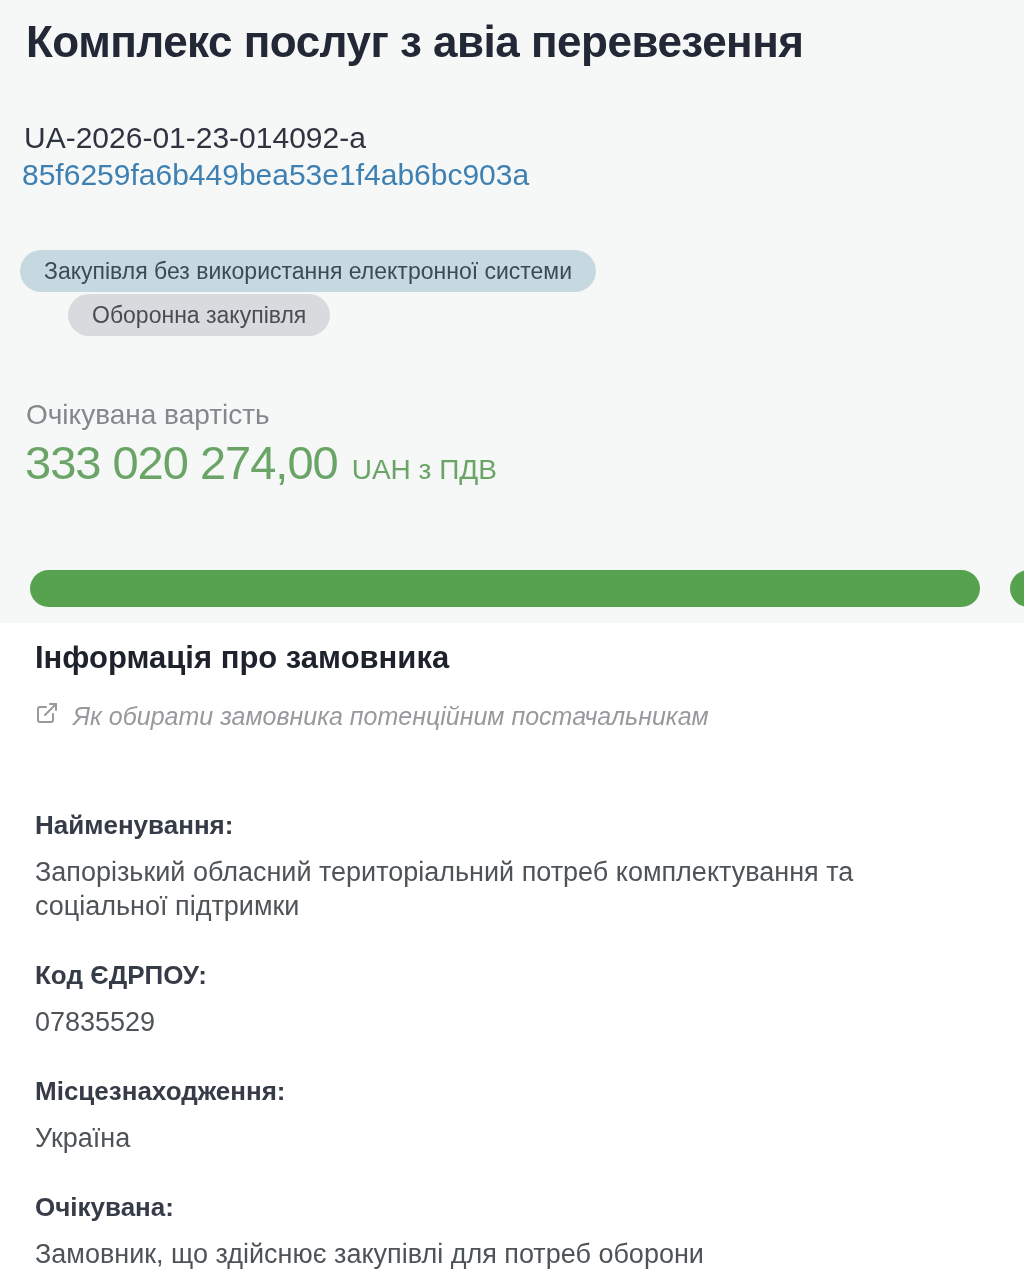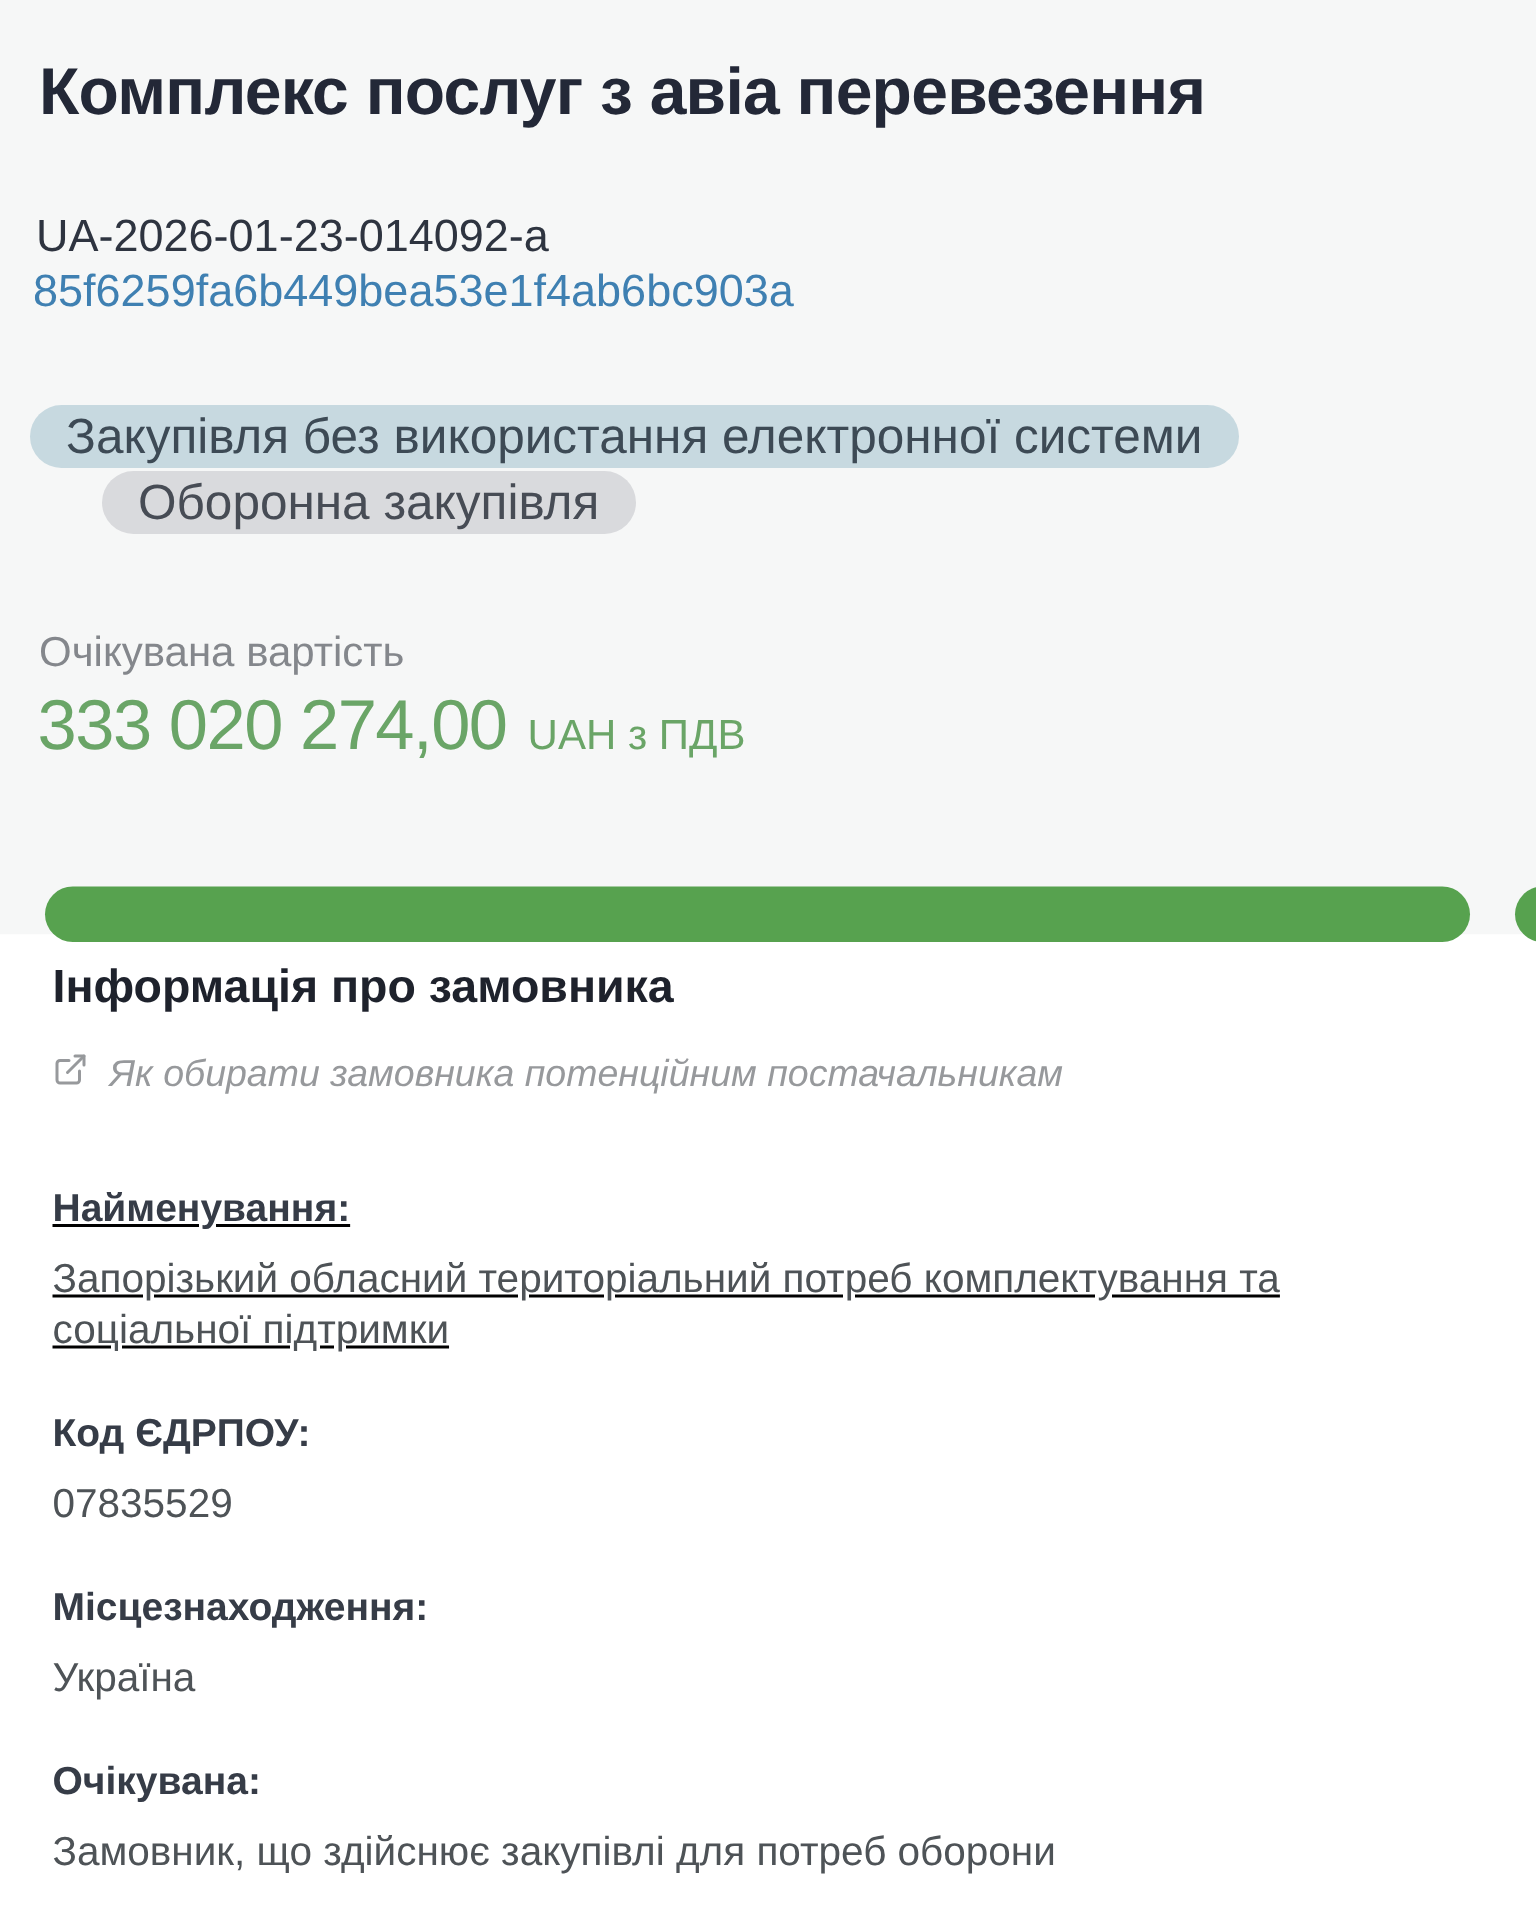--- a/index.html
+++ b/index.html
@@ -8,21 +8,21 @@
     width: 1024px; height: 1280px;
     overflow: hidden;
     background: #ffffff;
     font-family: "Liberation Sans", "DejaVu Sans", sans-serif;
     -webkit-font-smoothing: antialiased;
   }
 
   
   .top-section {
     background: #f6f7f7;
-    padding-top: 36px;
+    padding-top: 16px;
     height: 623px;
   }
   .tender-title {
     margin: 0 30px 0 26px;
     font-size: 44px;
     line-height: 1.2;
     font-weight: 700;
     color: #232837;
     letter-spacing: -0.5px;
   }
@@ -38,21 +38,21 @@
     line-height: 37px;
     color: #3f80b2;
     text-decoration: none;
     display: inline-block;
     cursor: pointer;
   }
   .badges { margin-top: 45px; }
   .badge-row { line-height: 0; }
   .badge {
     display: inline-block;
-    font-size: 33px;
+    font-size: 23px;
     line-height: 32px;
     padding: 5px 24px;
     border-radius: 24px;
     color: #3d4a55;
     white-space: nowrap;
   }
   .badge-blue { background: #c7d9e0; margin-left: 20px; }
   .badge-gray { background: #d9dadd; margin-left: 68px; margin-top: 2px; color: #474c55; }
 
   .expected-label {
@@ -125,21 +125,21 @@
   }
   .help-link .ext-icon svg { display: block; }
   .help-link-text {
     font-size: 25px;
     line-height: 30px;
     font-style: italic;
     color: #97999c;
   }
 
   .field { margin-top: 36px; }
-  .field:first-of-type { margin-top: 58px; text-decoration: underline; }
+  .field:first-of-type { margin-top: 78px; }
   .field-label {
     font-size: 26px;
     line-height: 32px;
     font-weight: 700;
     color: #363c47;
   }
   .field-value {
     margin-top: 14px;
     font-size: 27px;
     line-height: 34px;

